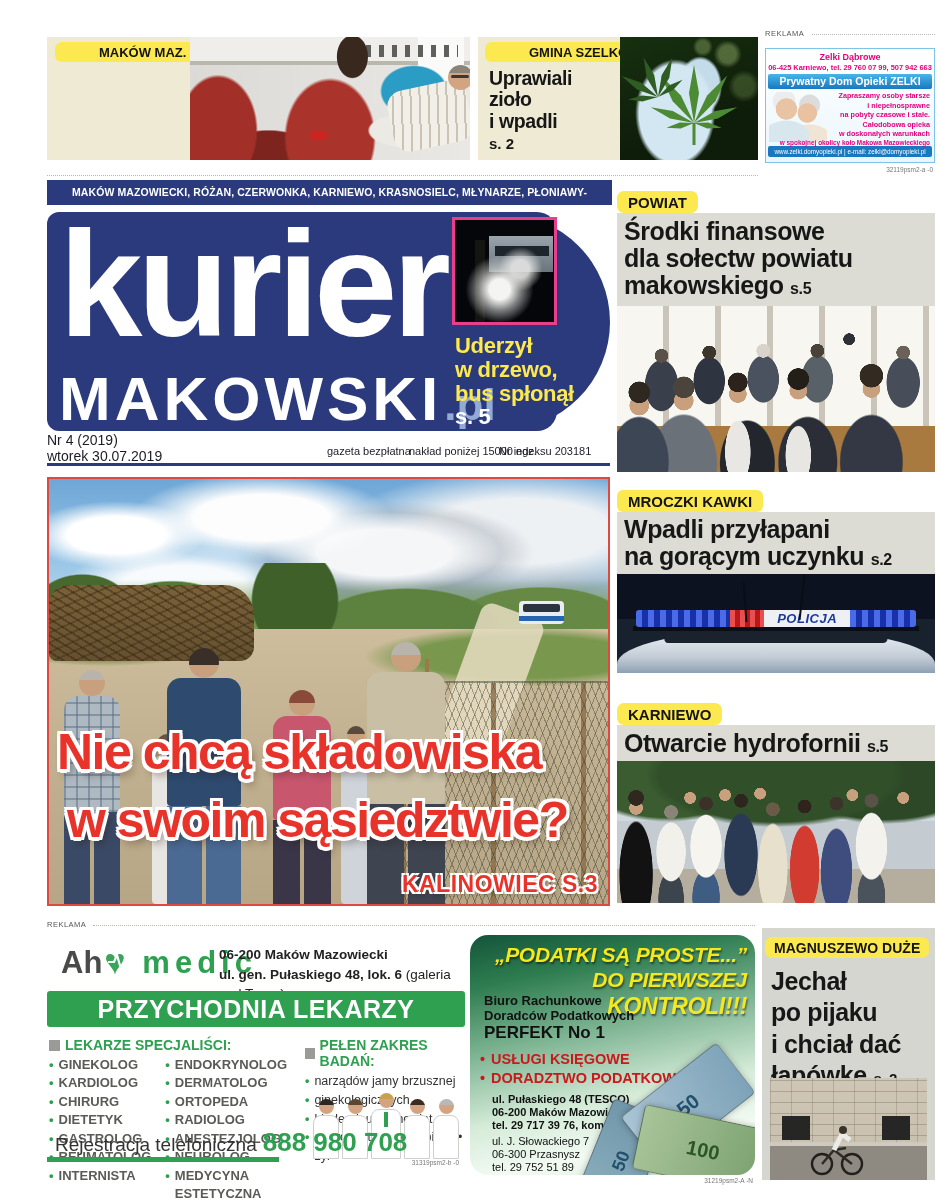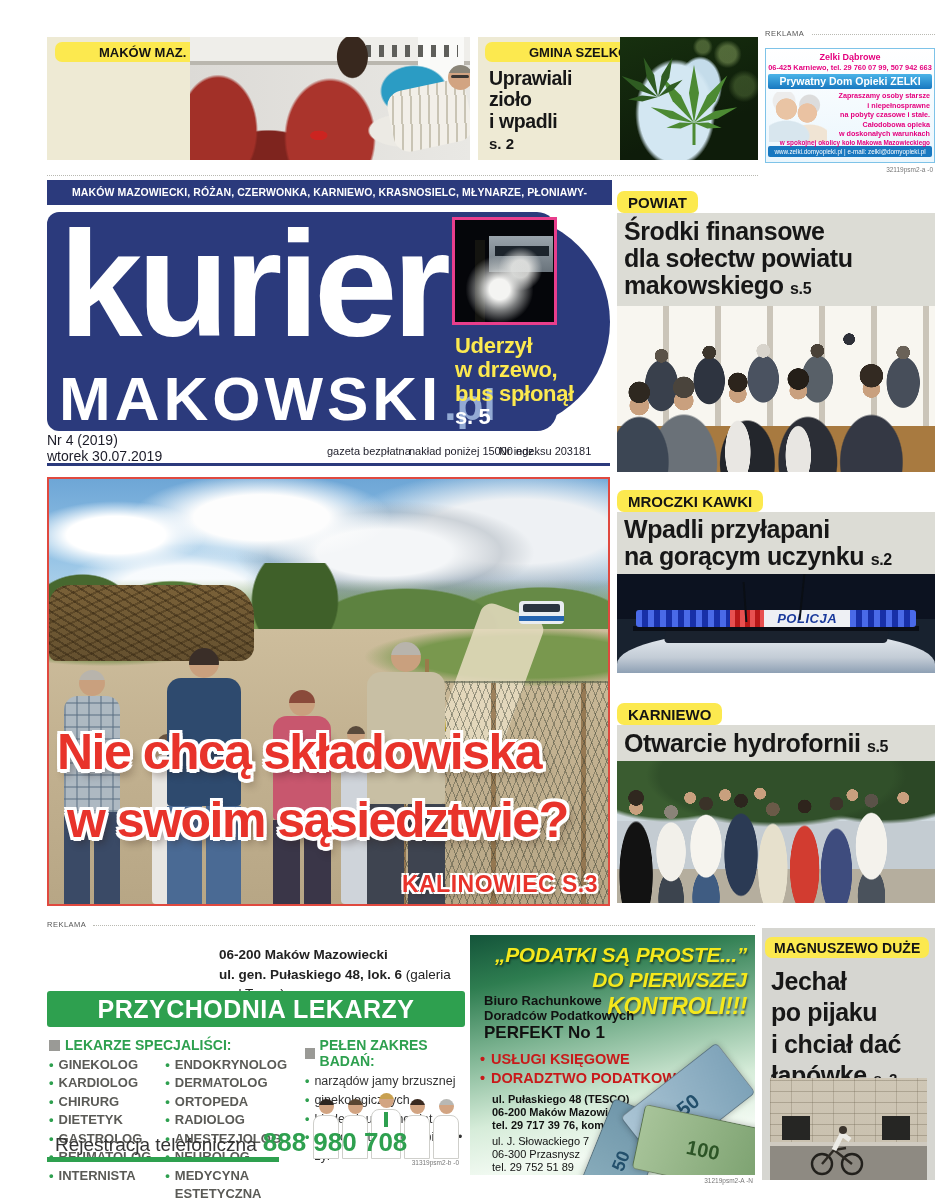--- a/index.html
+++ b/index.html
@@ -240,21 +240,21 @@
   .m-reg{position:absolute;left:8px;top:192px;font-size:19px;color:#333;}
   .m-phone{font-size:26px;font-weight:800;color:#2ea04f;margin-left:6px;}
   .m-bar{position:absolute;left:0;top:222px;width:232px;height:5px;background:#2ea04f;}
   .m-docs{position:absolute;right:0;top:152px;width:158px;height:72px;display:flex;align-items:flex-end;justify-content:center;gap:3px;}
   .doc{width:26px;}
   .doc .dh{display:block;width:15px;height:15px;border-radius:50%;margin:0 auto 1px;}
   .doc .dc{display:block;height:42px;background:#fff;border:1px solid #cfcfcb;border-radius:8px 8px 0 0;position:relative;}
   .doc .tie{position:absolute;left:50%;top:2px;width:4px;height:15px;margin-left:-2px;background:#2ea04f;}
   
   #perfekt{left:470px;top:935px;width:285px;height:240px;overflow:hidden;
-    background:linear-gradient(168deg,#14543a 0%,#2e7d50 18%,#7cb391 40%,#d6ecd9 65%,#f2faf2 82%,#d8ecd8 100%);}
+    background:linear-gradient(168deg,#14543a 0%,#2e7d50 18%,#7cb391 40%,#d6ecd9 65%,#f2faf2 82%,#d8ecd8 100%);border-radius:18px;}
   .p-h{position:absolute;right:8px;text-align:right;color:#f5e81c;font-weight:800;font-style:italic;letter-spacing:-.3px;
     text-shadow:1px 2px 2px rgba(0,0,0,.5);white-space:nowrap;}
   .p-h1{top:8px;font-size:21px;}
   .p-h2{top:33px;font-size:21px;}
   .p-h3{top:58px;font-size:23px;}
   .p-s{position:absolute;left:14px;font-size:13px;font-weight:800;color:#111;white-space:nowrap;}
   .p-name{position:absolute;left:14px;top:88px;font-size:17px;font-weight:700;color:#111;}
   .p-u{position:absolute;left:10px;font-size:14.5px;font-weight:800;color:#c81a1a;white-space:nowrap;}
   .p-u::before{content:"•";margin-right:6px;}
   .p-a{position:absolute;left:22px;font-size:11px;color:#111;line-height:1.2;white-space:nowrap;}
@@ -426,21 +426,21 @@
   <span class="lab lab-md abs" style="left:617px;top:191px;">POWIAT</span>
   <div class="abs grayblk" style="left:617px;top:213px;width:318px;height:93px;">
     <div class="hl hl-right" style="padding:5px 0 0 7px;">
       <div>Środki finansowe</div>
       <div>dla sołectw powiatu</div>
       <div><span>makowskiego</span> <span class="pg">s.5</span></div>
     </div>
   </div>
   <div class="photo ph-powiat"></div>
 
-  <span class="lab lab-md abs" style="left:617px;top:490px;">MROCZKI KAWKI</span>
+  <span class="lab lab-md abs" style="left:617px;top:490px;border-radius:6px;">MROCZKI KAWKI</span>
   <div class="abs grayblk" style="left:617px;top:512px;width:318px;height:62px;">
     <div class="hl hl-right" style="padding:4px 0 0 7px;">
       <div>Wpadli przyłapani</div>
       <div><span>na gorącym uczynku</span> <span class="pg">s.2</span></div>
     </div>
   </div>
   <div class="photo ph-police">
     <div class="abs pol-body"></div>
     <div class="abs pol-shield"></div>
     <div class="abs pol-barbase"></div>
@@ -459,20 +459,29 @@
     <div class="hl hl-right" style="padding:5px 0 0 7px;">
       <span>Otwarcie hydrofornii</span> <span class="pg">s.5</span>
     </div>
   </div>
   <div class="photo ph-karniewo"></div>
 
   <span class="abs reklama" style="left:47px;top:920px;">REKLAMA</span>
   <div class="abs dotline" style="left:93px;top:925px;width:662px;border-top-width:1px;"></div>
 
   <div id="medic" class="abs">
+    <div class="m-logo">
+      <span class="m-ah">Ah</span>
+      <span class="m-heart">
+        <svg width="36" height="32" viewBox="0 0 36 32" style="position:absolute;left:0;top:0;">
+          <polyline points="4,15 10,15 13,8 17,22 21,12 24,15 32,15" fill="none" stroke="#ffffff" stroke-width="2.2"></polyline>
+        </svg>
+      </span>
+      <span class="m-medic">medic</span>
+    </div>
     <div class="m-addr">
       <div class="p-bold">06-200 Maków Mazowiecki</div>
       <div><span class="p-bold">ul. gen. Pułaskiego 48, lok. 6</span> <span>(galeria nad Tesco)</span></div>
     </div>
     <div class="m-banner">PRZYCHODNIA LEKARZY SPECJALISTÓW</div>
     <div class="m-sec" style="left:2px;width:248px;">
       <div class="m-h">
           <span class="m-sq"></span>
           <span>LEKARZE SPECJALIŚCI:</span>
         </div>

